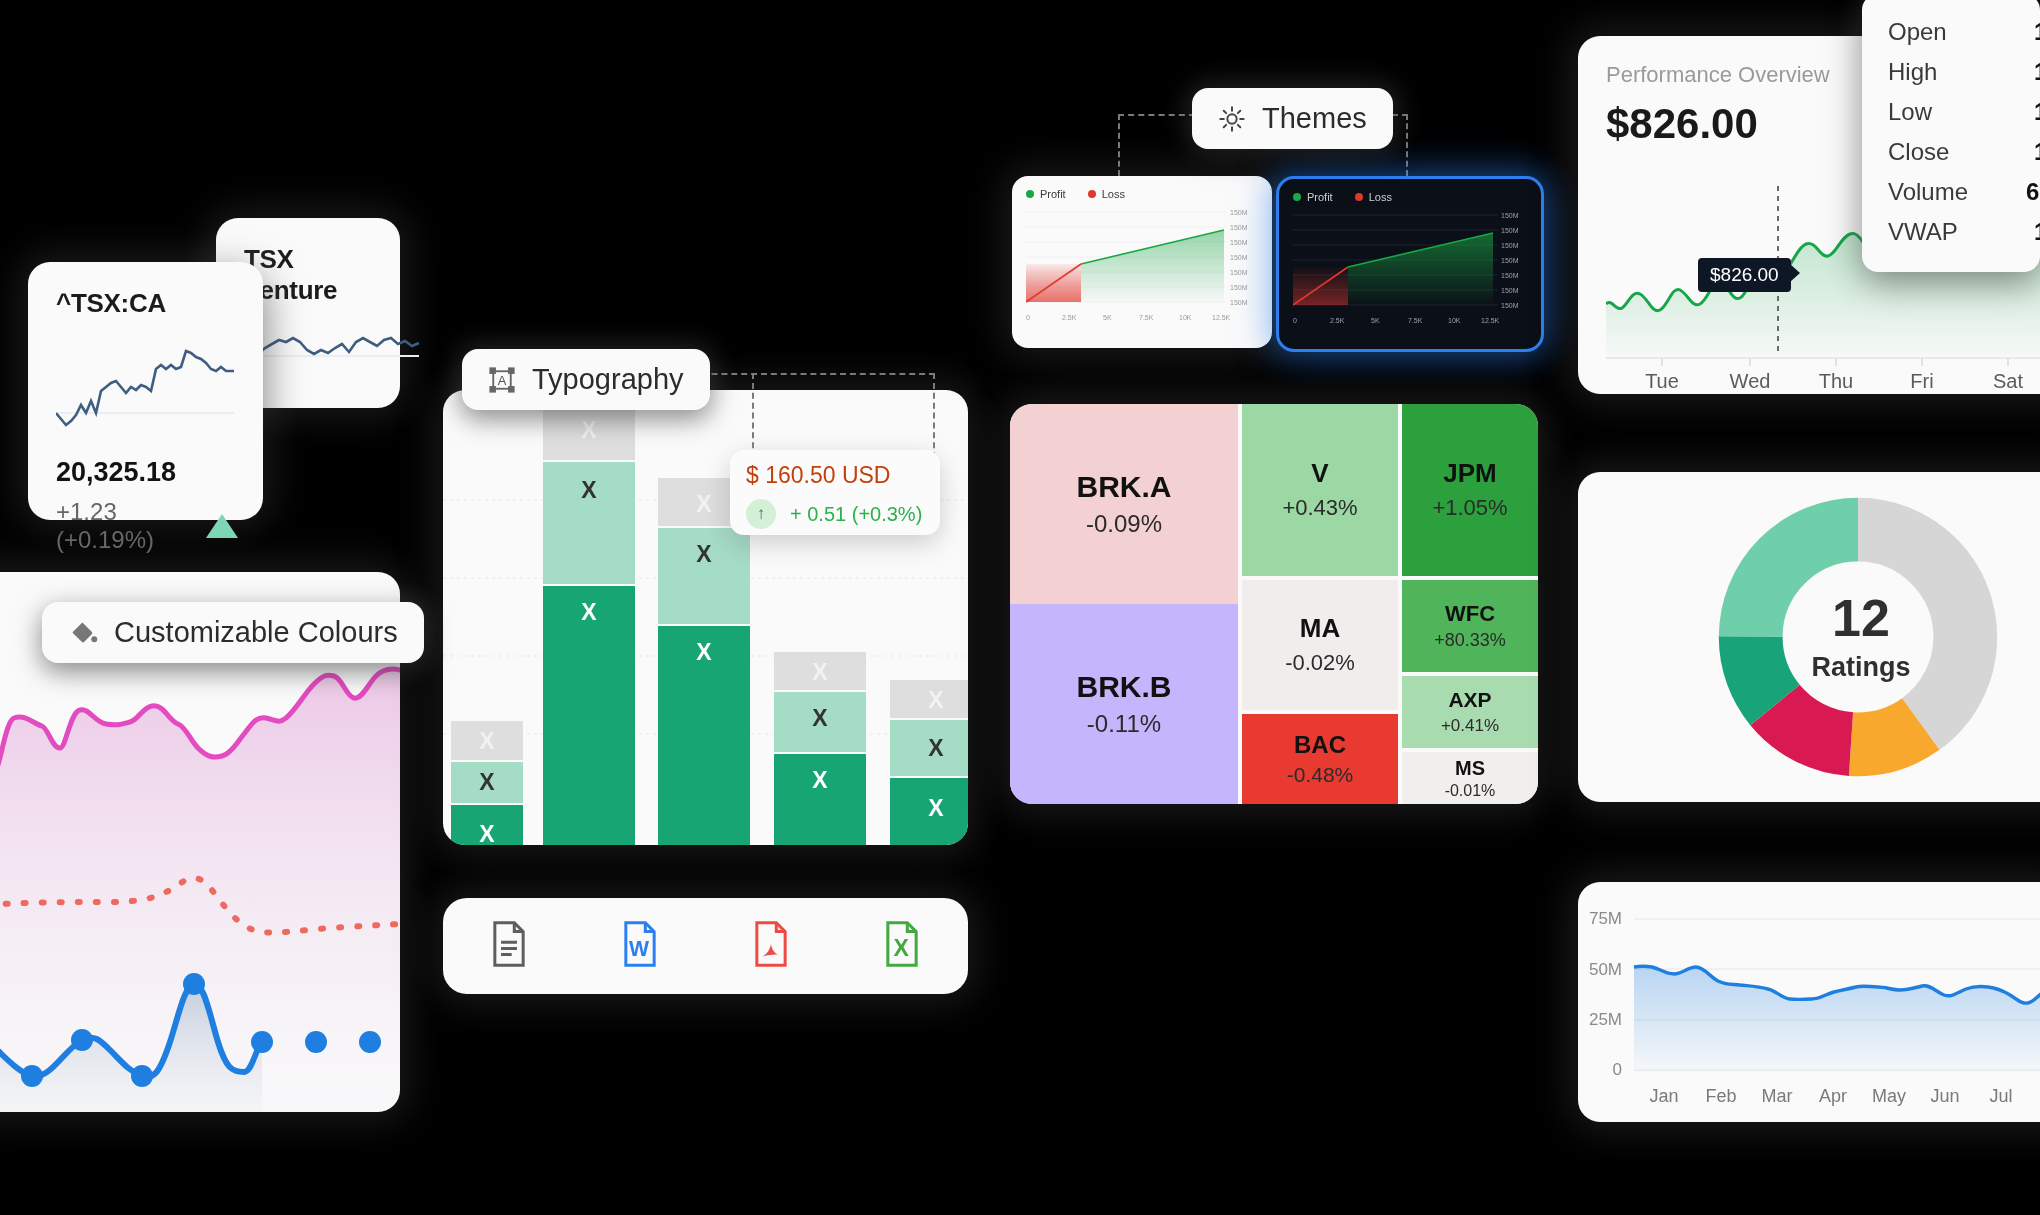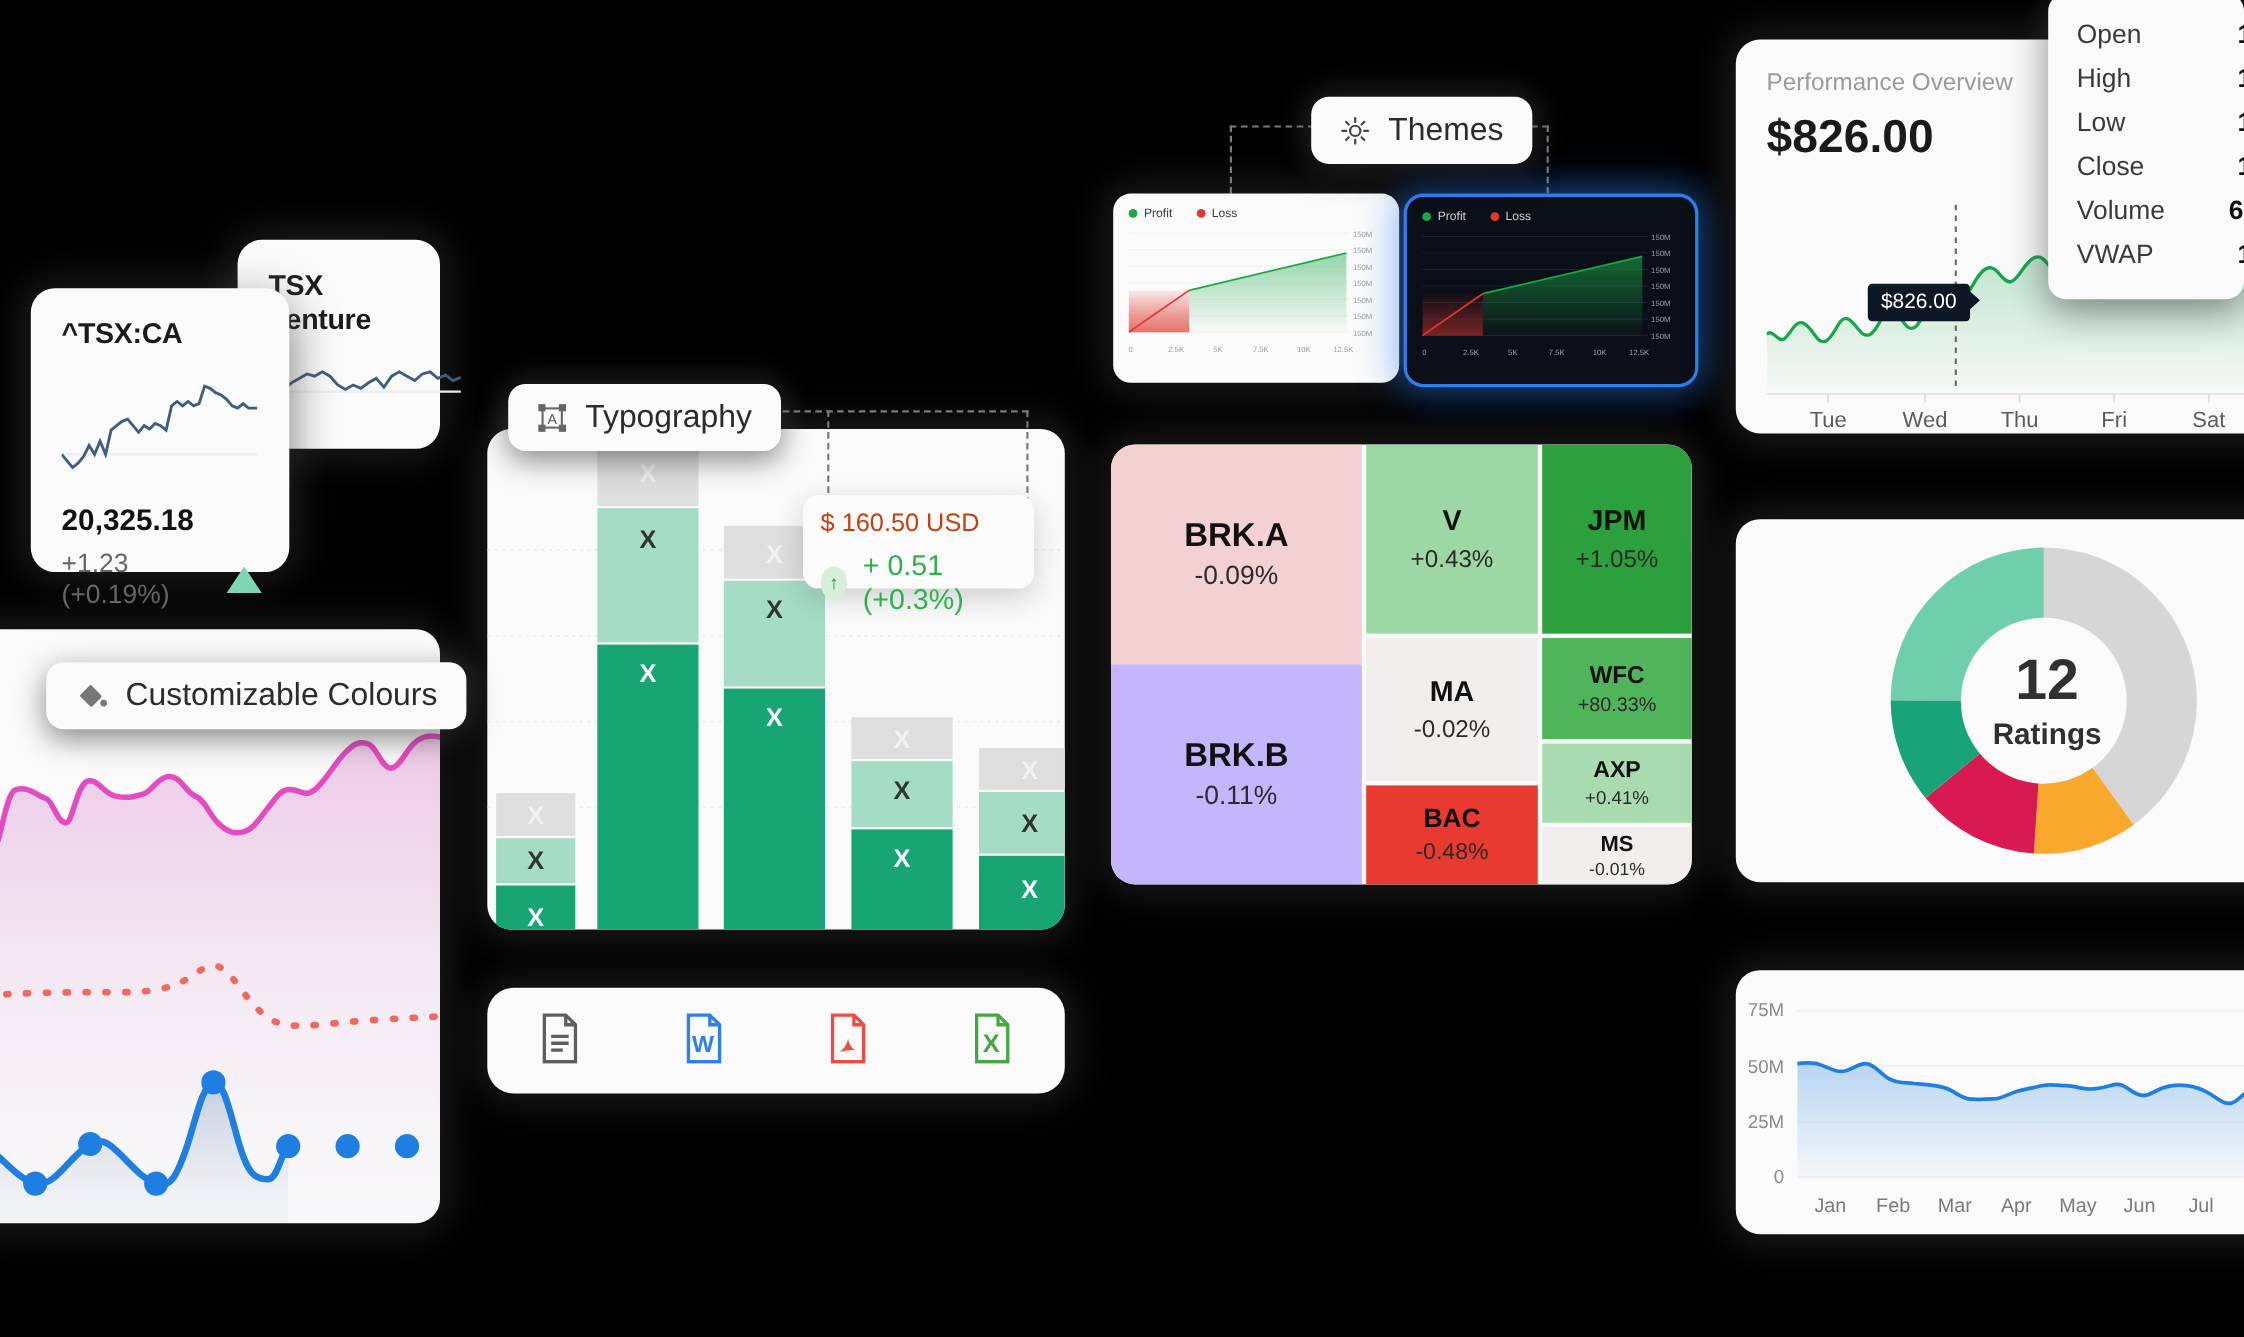--- a/index.html
+++ b/index.html
@@ -180,21 +180,21 @@
       <rect x="18" y="18" width="4" height="4" fill="#666"></rect>
     </svg>
   </span>
   <span>Typography</span>
 </div>
 
 <div class="card" style="left:730px; top:450px; width:210px; height:85px; background:#fbfbfb; border-radius:14px; box-shadow:0 8px 26px rgba(0,0,0,0.18), 0 0 16px rgba(255,255,255,0.25); padding:12px 16px;">
   <div style="font-size:23px;color:#c2410c;">$ 160.50 USD</div>
   <div style="display:flex;align-items:center;gap:14px;margin-top:10px;">
     <span style="width:30px;height:30px;border-radius:50%;background:#d6efd8;display:flex;align-items:center;justify-content:center;color:#2b8a3e;font-size:17px;">↑</span>
-    <span style="font-size:26px;color:#2db14b;">+ 0.51  (+0.3%)</span>
+    <span style="font-size:20px;color:#2db14b;">+ 0.51  (+0.3%)</span>
   </div>
 </div>
 
 <div class="card" style="left:443px; top:898px; width:525px; height:96px; border-radius:24px; display:flex; align-items:center; justify-content:space-around;">
   <span>
     <svg width="44" height="46" viewBox="0 0 24 26" fill="none" stroke="#5e5e5e" stroke-width="1.7">
       <path d="M4 1h11l5 5v19H4z"></path>
         <path d="M15 1v5h5"></path>
       <path d="M7.5 12h9M7.5 15.5h9M7.5 19h6"></path>
     </svg>

